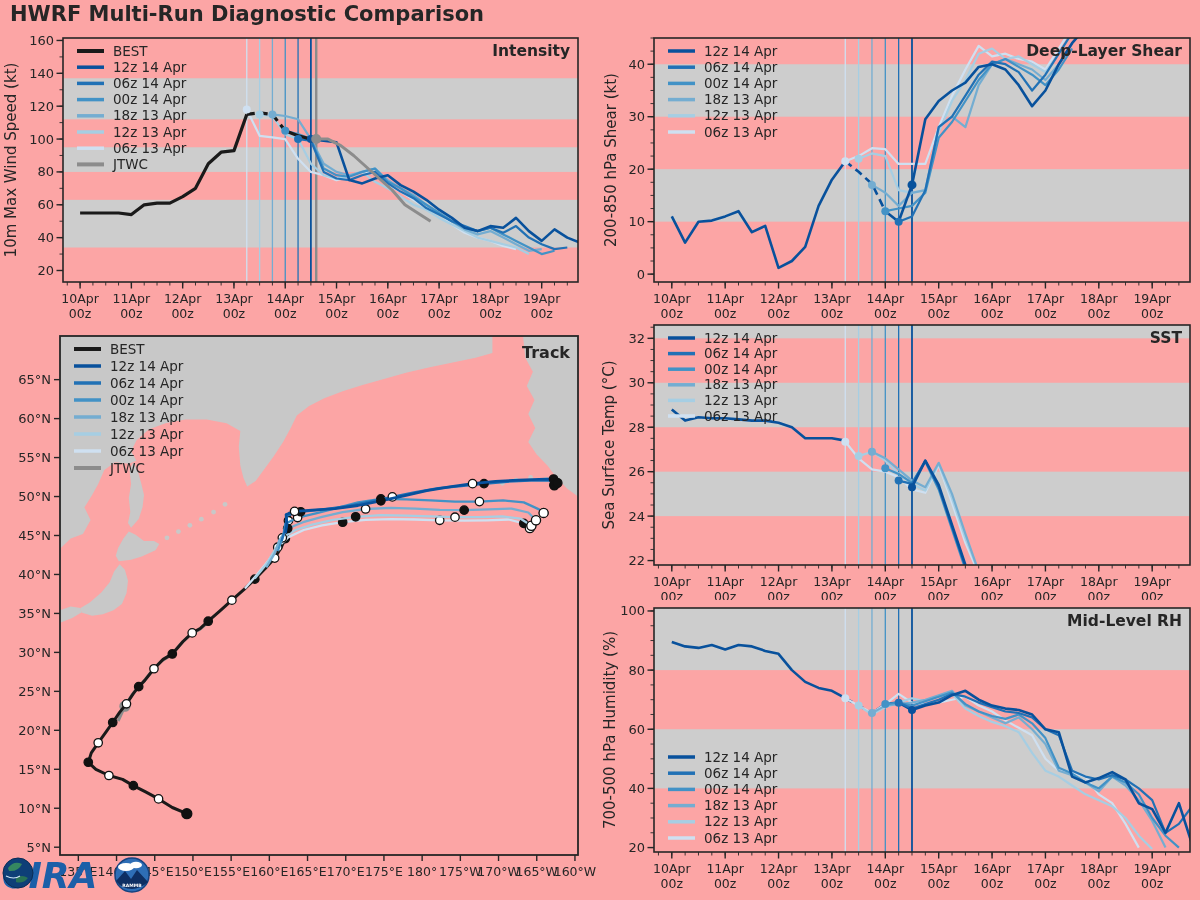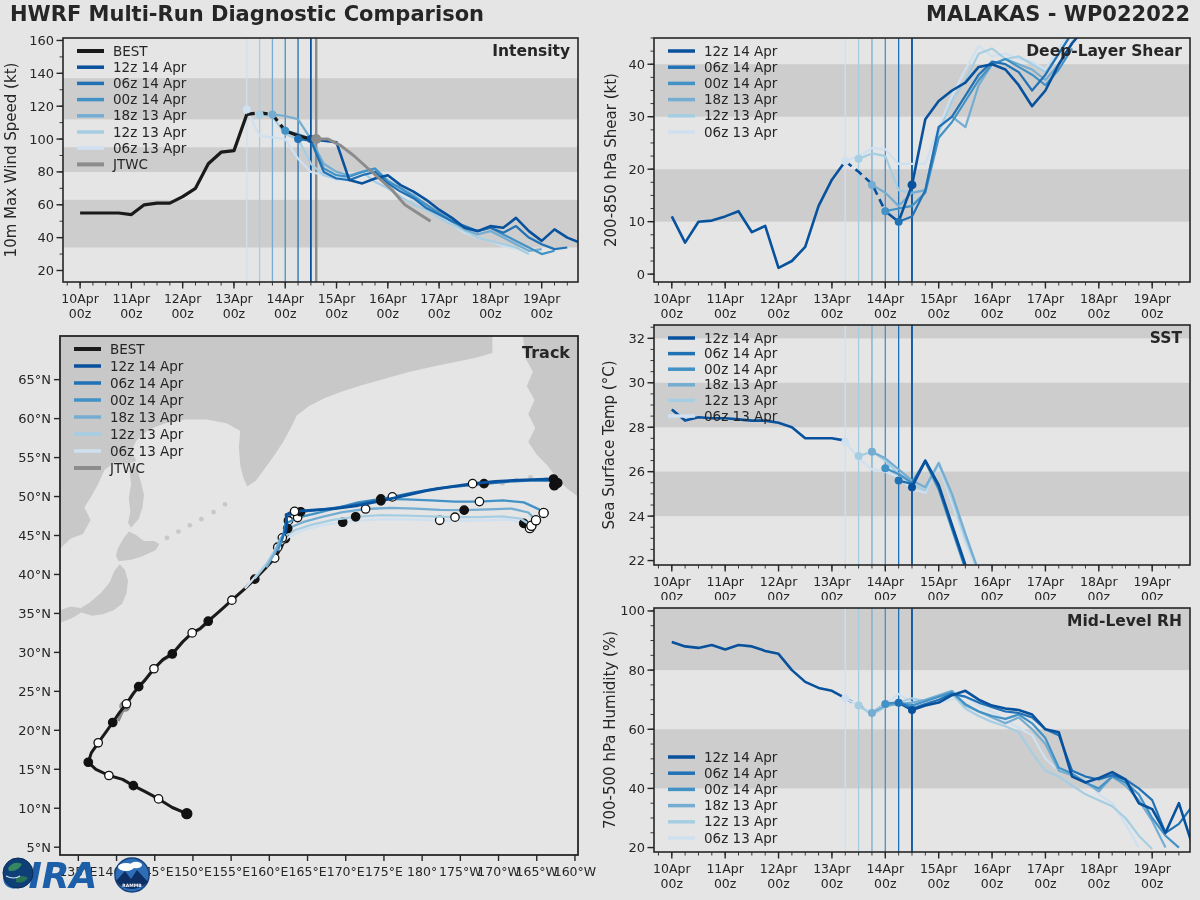--- a/index.html
+++ b/index.html
@@ -1,34 +1,33 @@
 <!DOCTYPE html>
 <html><head>
 <meta charset="utf-8">
 <style>
   html,body{margin:0;padding:0;background:#ffffff;}
-  #page{position:relative;width:1200px;height:900px;background:#e5e5e5;overflow:hidden;
+  #page{position:relative;width:1200px;height:900px;background:#fca5a5;overflow:hidden;
         font-family:"DejaVu Sans",sans-serif;color:#262626;}
   .title{position:absolute;top:2px;font-size:21px;font-weight:bold;color:#262626;white-space:nowrap;}
   #title-left{left:10px;}
   #title-right{right:10px;text-align:right;}
   svg{position:absolute;}
   svg text{font-family:"DejaVu Sans",sans-serif;}
   #chart-intensity{left:0;top:24px;}
   #chart-shear{left:600px;top:24px;}
   #chart-sst{left:600px;top:316px;}
   #chart-rh{left:600px;top:598px;}
   #chart-track{left:0;top:328px;}
 </style>
 </head>
 <body>
 <div id="page">
 
 <div id="title-left" class="title">HWRF Multi-Run Diagnostic Comparison</div>
-<div id="title-right" class="title">MALAKAS - WP022022</div>
 
 <svg id="chart-intensity" width="600" height="304">
       <defs>
         <clipPath id="chart-intensity-clip">
           <rect x="63" y="14" width="515" height="244"></rect>
         </clipPath>
       </defs>
       <g>
         <rect x="63" y="175.84511784511784" width="515" height="47.64983164983164" fill="#cdcdcd"></rect>
         <rect x="63" y="123.26599326599325" width="515" height="24.646464646464665" fill="#cdcdcd"></rect>

